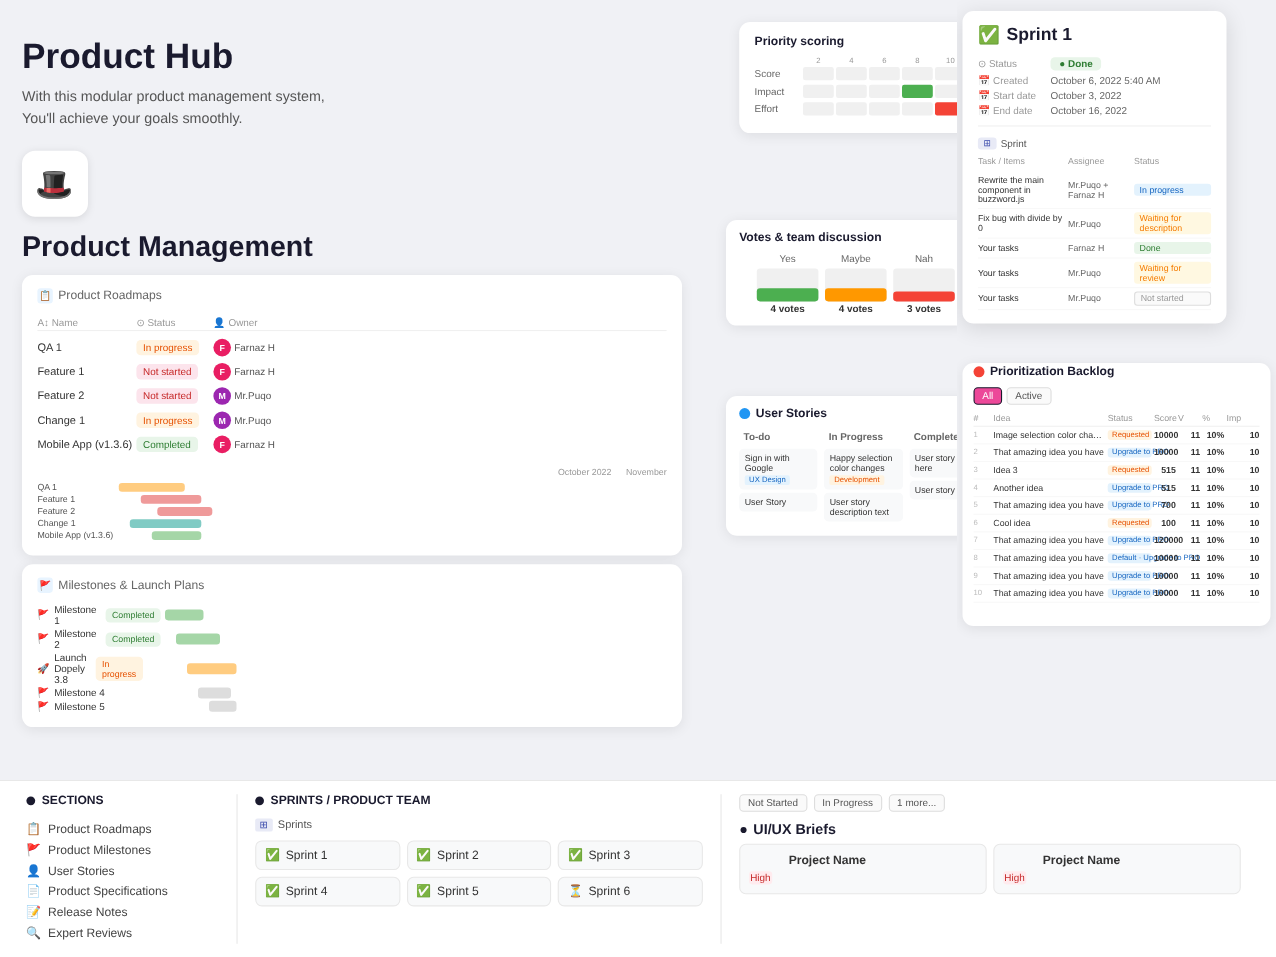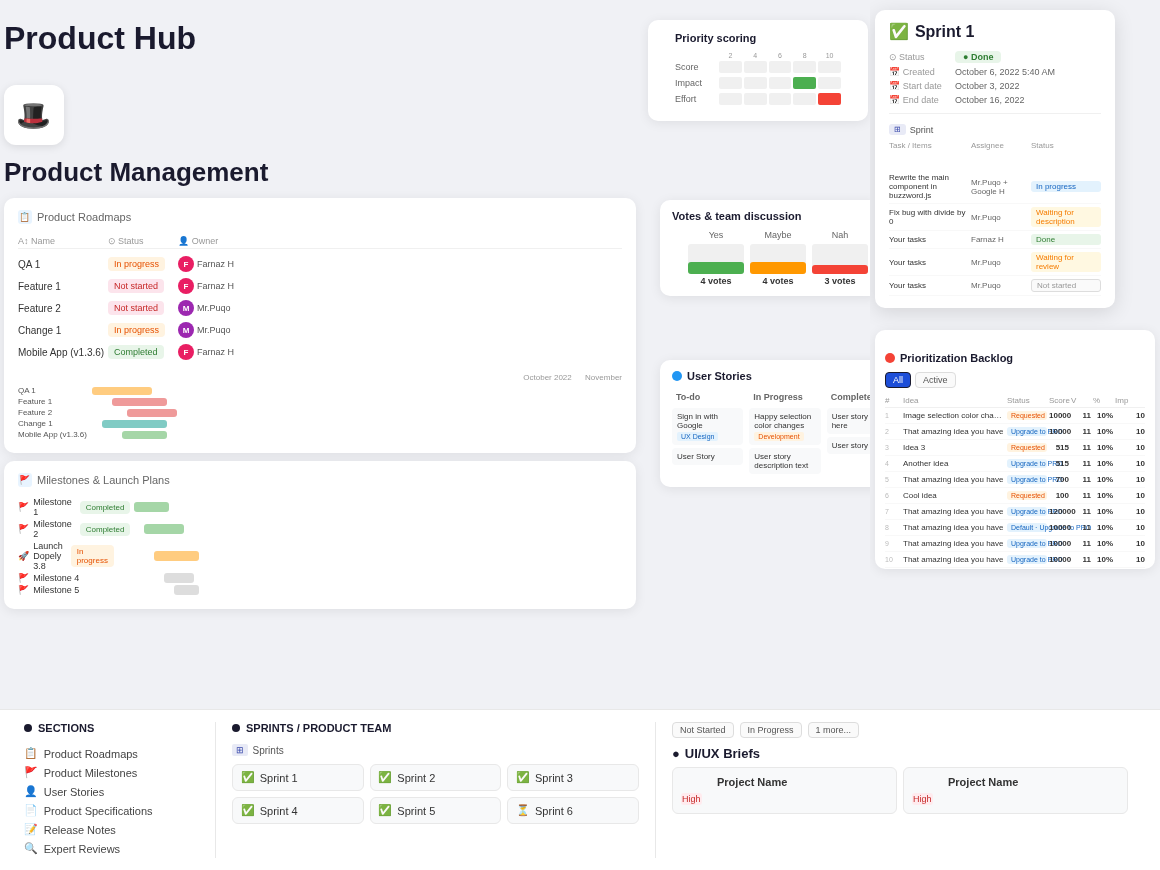--- a/index.html
+++ b/index.html
@@ -394,21 +394,21 @@
       margin-top: 8px;
       border-top: 1px solid #f0f0f0;
       padding-top: 6px;
     }
 
     .sprint1-tasks-header {
       display: grid;
       grid-template-columns: 1fr 60px 70px;
       font-size: 8px;
       color: #999;
-      margin-bottom: 20px;
+      margin-bottom: 5px;
     }
 
     .sprint1-task-row {
       display: grid;
       grid-template-columns: 1fr 60px 70px;
       font-size: 9px;
       padding: 3px 0;
       border-bottom: 1px solid #f8f8f8;
       align-items: center;
     }
@@ -435,21 +435,21 @@
     .backlog-tag {
       padding: 2px 7px;
       border-radius: 4px;
       font-size: 9px;
       border: 1px solid #ddd;
       color: #555;
       background: #fafafa;
     }
 
     .backlog-tag.active {
-      background: #1d4ed8;
+      background: #ec4899;
       color: #fff;
       border-color: #1a1a2e;
     }
 
     .backlog-header {
       display: grid;
       grid-template-columns: 16px 1fr 40px 20px 20px 20px 30px;
       font-size: 8px;
       color: #999;
       padding: 2px 0;
@@ -619,24 +619,28 @@
       margin-bottom: 6px;
     }
   </style>
 </head>
 <body>
 
 <div class="main-container">
 
   <div style="display: flex; flex: 1; overflow: hidden; position: relative;">
 
-    <div style="width: 640px; min-width: 640px; display: flex; flex-direction: column; padding: 20px 4px 0;">
+    <div style="width: 640px; min-width: 640px; display: flex; flex-direction: column; padding: 20px 20px 0; margin-top: 13px;">
 
       <div class="hero-section" style="padding: 0 0 12px;">
         <h1 class="hero-title">Product Hub</h1>
+        <p class="hero-subtitle">
+          <span>With this modular product management system,</span><br>
+          <span>You'll achieve your goals smoothly.</span>
+        </p>
       </div>
 
       <div style="padding: 8px 0 4px;">
         <div class="icon-box">
           <span>🎩</span>
         </div>
         <h2 class="product-mgmt-title">Product Management</h2>
       </div>
 
       <div class="card roadmap-card" style="margin-bottom: 8px;">
@@ -789,21 +793,21 @@
     <div class="ms-bar-area">
       <div class="ms-bar" style="background:#ddd;width:25px;left:55px;"></div>
     </div>
   </div>
           </div>
       </div>
     </div>
 
     <div style="flex: 1; position: relative; overflow: hidden;">
 
-      <div class="card" style="position: absolute; top: 20px; left: 8px; width: 220px; padding: 12px 27px; z-index: 10;">
+      <div class="card" style="position: absolute; top: 20px; left: 32px; width: 220px; padding: 12px 14px; z-index: 10;">
         <div class="priority-card-title">Priority scoring</div>
 
         <div style="display: flex; justify-content: flex-end; gap: 2px; margin-bottom: 2px; padding-left: 44px;">
           <span style="font-size: 7px; color: #999; flex: 1; text-align: center;">2</span>
           <span style="font-size: 7px; color: #999; flex: 1; text-align: center;">4</span>
           <span style="font-size: 7px; color: #999; flex: 1; text-align: center;">6</span>
           <span style="font-size: 7px; color: #999; flex: 1; text-align: center;">8</span>
           <span style="font-size: 7px; color: #999; flex: 1; text-align: center;">10</span>
         </div>
         <div id="priority-rows">
@@ -924,21 +928,21 @@
             <span>Sprint</span>
           </div>
           <div class="sprint1-tasks-header">
             <span>Task / Items</span>
             <span>Assignee</span>
             <span>Status</span>
           </div>
           <div id="sprint1-task-rows">
               <div class="sprint1-task-row">
     <span style="font-size:8px;color:#333;">Rewrite the main component in buzzword.js</span>
-    <span style="font-size:8px;color:#666;">Mr.Puqo + Google H</span>
+    <span style="font-size:8px;color:#666;">Mr.Puqo + Farnaz H</span>
     <span class="task-status ts-inprogress">In progress</span>
   </div>
               <div class="sprint1-task-row">
     <span style="font-size:8px;color:#333;">Fix bug with divide by 0</span>
     <span style="font-size:8px;color:#666;">Mr.Puqo</span>
     <span class="task-status ts-waiting">Waiting for description</span>
   </div>
               <div class="sprint1-task-row">
     <span style="font-size:8px;color:#333;">Your tasks</span>
     <span style="font-size:8px;color:#666;">Farnaz H</span>
@@ -951,21 +955,21 @@
   </div>
               <div class="sprint1-task-row">
     <span style="font-size:8px;color:#333;">Your tasks</span>
     <span style="font-size:8px;color:#666;">Mr.Puqo</span>
     <span class="task-status ts-notstarted">Not started</span>
   </div>
             </div>
         </div>
       </div>
 
-      <div class="card" style="position: absolute; top: 330px; left: 5px; right: 5px; bottom: 140px; overflow: hidden; z-index: 10; padding: 22px 10px;">
+      <div class="card" style="position: absolute; top: 330px; left: 5px; right: 5px; bottom: 140px; overflow: hidden; z-index: 10; padding: 2px 10px;">
         <div class="float-title">
           <div class="red-dot"></div>
           <span>Prioritization Backlog</span>
         </div>
         <div class="backlog-tags" id="backlog-tags">
             <span class="backlog-tag active">All</span>
             <span class="backlog-tag ">Active</span>
           </div>
         <div class="backlog-header">
           <span>#</span>

